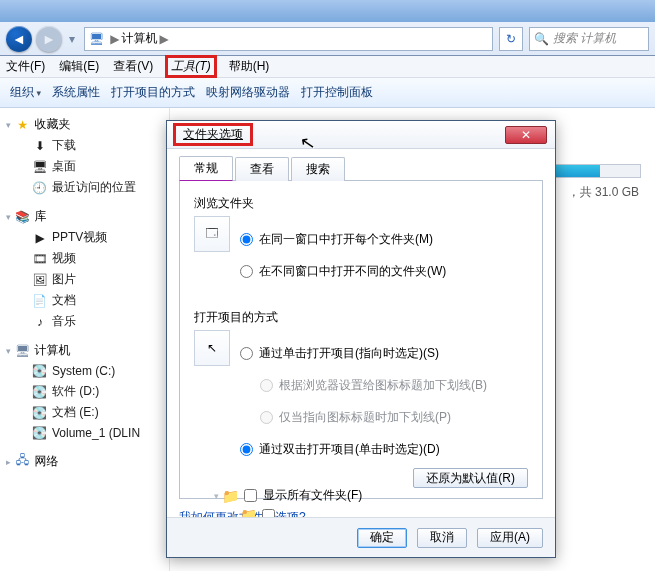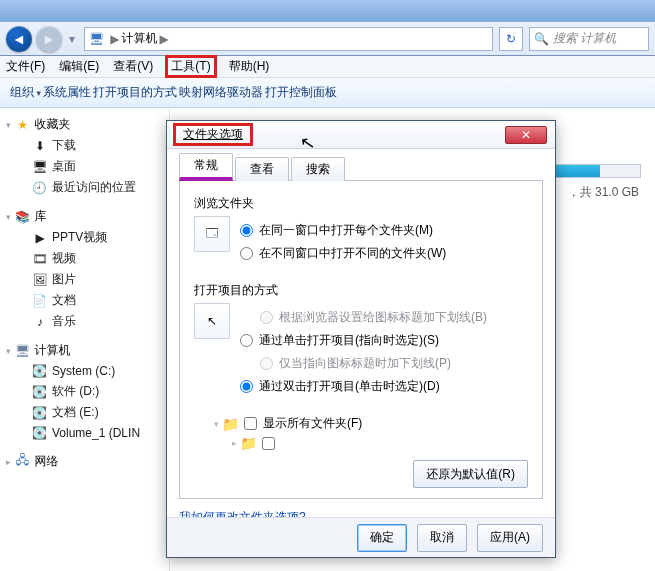--- a/index.html
+++ b/index.html
@@ -13,23 +13,23 @@
   .dd-tiny { width:12px; display:inline-flex; align-items:center; justify-content:center; color:#6e85a2; }
   .address { flex:1; height:24px; margin:0 6px; background:#fff; border:1px solid #9eb2cc; display:flex; align-items:center; padding:0 4px; font-size:12px; }
   .address .pc-ico { color:#3a78c7; margin-right:4px; }
   .address .sep { color:#777; margin:0 2px; }
   .refresh { width:24px; height:24px; border:1px solid #9eb2cc; background:#fff; display:flex; align-items:center; justify-content:center; color:#2a61b7; margin-right:6px;}
   .search { width:120px; height:24px; border:1px solid #9eb2cc; background:#fff; display:flex; align-items:center; padding:0 4px; color:#888; font-style:italic;}
   .search .mag { margin-right:4px; color:#6a84a8; font-style:normal;}
 
   .menubar { height:22px; display:flex; align-items:center; padding:0 6px; border-bottom:1px solid #d6dde8; background:#f3f6fb; font-size:12px;}
   .menubar span { margin-right:14px; cursor:default; }
-  .menubar .menu-highlight { outline:3px solid #da2020; outline-offset:-1px; padding:1px 4px; }
-
-  .toolbar { height:30px; background: linear-gradient(#f7fbff,#e2eefe); display:flex; align-items:center; padding:0 10px; gap:2px; color:#103a72; font-size:12px; border-bottom:1px solid #c3d2e6;}
+  .menubar .menu-highlight { outline:3px solid #da2020; outline-offset:-1px; padding:1px 4px;font-style:italic; }
+
+  .toolbar { height:30px; background: linear-gradient(#f7fbff,#e2eefe); display:flex; align-items:center; padding:0 10px; gap:11px; color:#103a72; font-size:12px; border-bottom:1px solid #c3d2e6;}
   .toolbar .sep-drop::after{ content:" ▾"; font-size:9px; color:#456;}
 
   .body-row { display:flex; height:calc(571px - 22px - 34px - 22px - 30px); }
   .sidebar { width:170px; border-right:1px solid #e0e6ef; padding:8px 6px; font-size:12px; overflow:hidden;}
   .group-h { display:flex; align-items:center; margin-top:10px; margin-bottom:2px; }
   .group-h.first{ margin-top:0;}
   .tri { color:#9aa7b8; margin-right:4px; font-size:9px;}
   .ico { width:16px; height:16px; margin-right:4px; display:inline-flex; align-items:center; justify-content:center; font-size:12px;}
   .star { color:#f0b400;}
   .lib { color:#1e7fc9;}
@@ -45,38 +45,38 @@
   .cap-bar .fill{ height:100%; width:66%; background:linear-gradient(#35c2e8,#1d9ed6);}
 
   
   .dialog { position:absolute; left:166px; top:120px; width:390px; height:438px; border:1px solid #3f5a7b; background:#fff; box-shadow: 0 3px 14px rgba(0,0,0,.35); }
   .dlg-title { height:28px; background: linear-gradient(#fefefe,#eef2f8); border-bottom:1px solid #cfd7e2; display:flex; align-items:center; padding:0 8px; justify-content:space-between; position:relative;}
   .dlg-title .ttl-box { outline:3px solid #da2020; outline-offset:-1px; padding:1px 8px;text-decoration:underline; }
   .dlg-close { width:42px; height:18px; background: linear-gradient(#e7818b,#cf3442); border:1px solid #8f2a33; border-radius:2px; color:#fff; display:flex; align-items:center; justify-content:center; font-size:12px; }
   .dlg-body { padding:8px 12px 8px 12px; height:calc(100% - 28px - 40px); overflow:hidden;}
   .tabs { display:flex; align-items:flex-end; border-bottom:1px solid #b8c2d0; height:24px;}
   .tab { padding:3px 14px; border:1px solid #b8c2d0; border-bottom:none; margin-right:2px; background:linear-gradient(#fff,#eef2f8); border-radius:2px 2px 0 0; font-size:12px; position:relative; top:1px;}
-  .tab.active { background:#fff; border-bottom:4px solid #a21caf;}
+  .tab.active { background:#fff; border-bottom:1px solid #a21caf;}
   .tab-panel { border:1px solid #b8c2d0; border-top:none; padding:14px 14px 14px; height:318px; position:relative;}
 
   .section-title{ font-size:12px; margin-bottom:4px;}
   .section-row { display:flex; align-items:flex-start; margin-bottom:14px;}
   .section-row .glyph { width:36px; height:36px; border:1px solid #c9d2df; margin-right:10px; display:flex; align-items:center; justify-content:center; background:linear-gradient(#fff,#f2f6fb);}
   .opts { flex:1;}
-  .opt { display:flex; align-items:center; margin:6px 0; font-size:12px;}
+  .opt { display:flex; align-items:center; margin:15px 0; font-size:12px;}
   .opt input { margin-right:6px;}
   .opt.sub { padding-left:20px; color:#8b8f94;}
   .opt.sub input{ accent-color:#bbb;}
   .nav-pane-row { display:flex; align-items:center; margin:3px 0 3px 20px; font-size:12px;}
   .nav-pane-row input{ margin-right:6px;}
   .folder-ico { color:#caa63b; margin-right:4px; font-size:14px; margin-left:2px;}
   .tree-tri { color:#b0b9c5; margin-right:2px; font-size:9px;}
 
   .restore-btn { position:absolute; right:14px; bottom:10px; }
-  .btn { height:28px; padding:0 12px; border:1px solid #9fb2c9; background:linear-gradient(#fefefe,#e7eef8); border-radius:2px; font-size:12px; display:inline-flex; align-items:center;}
+  .btn { height:20px; padding:0 12px; border:1px solid #9fb2c9; background:linear-gradient(#fefefe,#e7eef8); border-radius:2px; font-size:12px; display:inline-flex; align-items:center;}
   .btn.default { border-color:#3d8fe0; box-shadow:0 0 0 1px #a9cef5 inset;}
 
   .help-link { display:inline-block; margin-top:10px; color:#0a48b3; text-decoration:underline; font-size:12px;}
 
   .dlg-footer { height:40px; border-top:1px solid #d6dde5; background:#f1f4f8; display:flex; align-items:center; justify-content:flex-end; gap:10px; padding:0 12px;}
 
   .cursor { position:absolute; left:300px; top:132px; font-size:18px; color:#000; transform: rotate(-10deg); pointer-events:none; text-shadow: 1px 1px 0 #fff;}
 </style>
 </head>
 <body>
@@ -225,27 +225,27 @@
               <input type="radio" name="bw" style="">
               <span>在不同窗口中打开不同的文件夹(W)</span>
             </label>
         </div>
       </div>
 
       <div class="section-title">打开项目的方式</div>
       <div class="section-row">
         <div class="glyph">↖</div>
         <div class="opts">
+          <label class="opt">
+              <input type="radio" name="ck" style="">
+              <span>通过单击打开项目(指向时选定)(S)</span>
+            </label>
           <label class="opt sub">
               <input type="radio" name="cks" disabled="" style="">
               <span>根据浏览器设置给图标标题加下划线(B)</span>
-            </label>
-          <label class="opt">
-              <input type="radio" name="ck" style="">
-              <span>通过单击打开项目(指向时选定)(S)</span>
             </label>
           <label class="opt sub">
               <input type="radio" name="cks" disabled="" style="">
               <span>仅当指向图标标题时加下划线(P)</span>
             </label>
           <label class="opt">
               <input type="radio" name="ck" checked="" style="">
               <span>通过双击打开项目(单击时选定)(D)</span>
             </label>
         </div>

